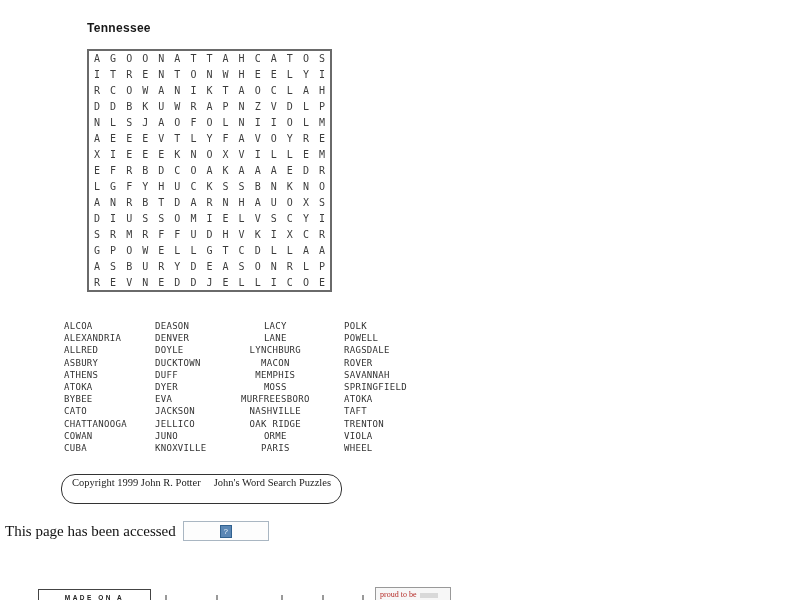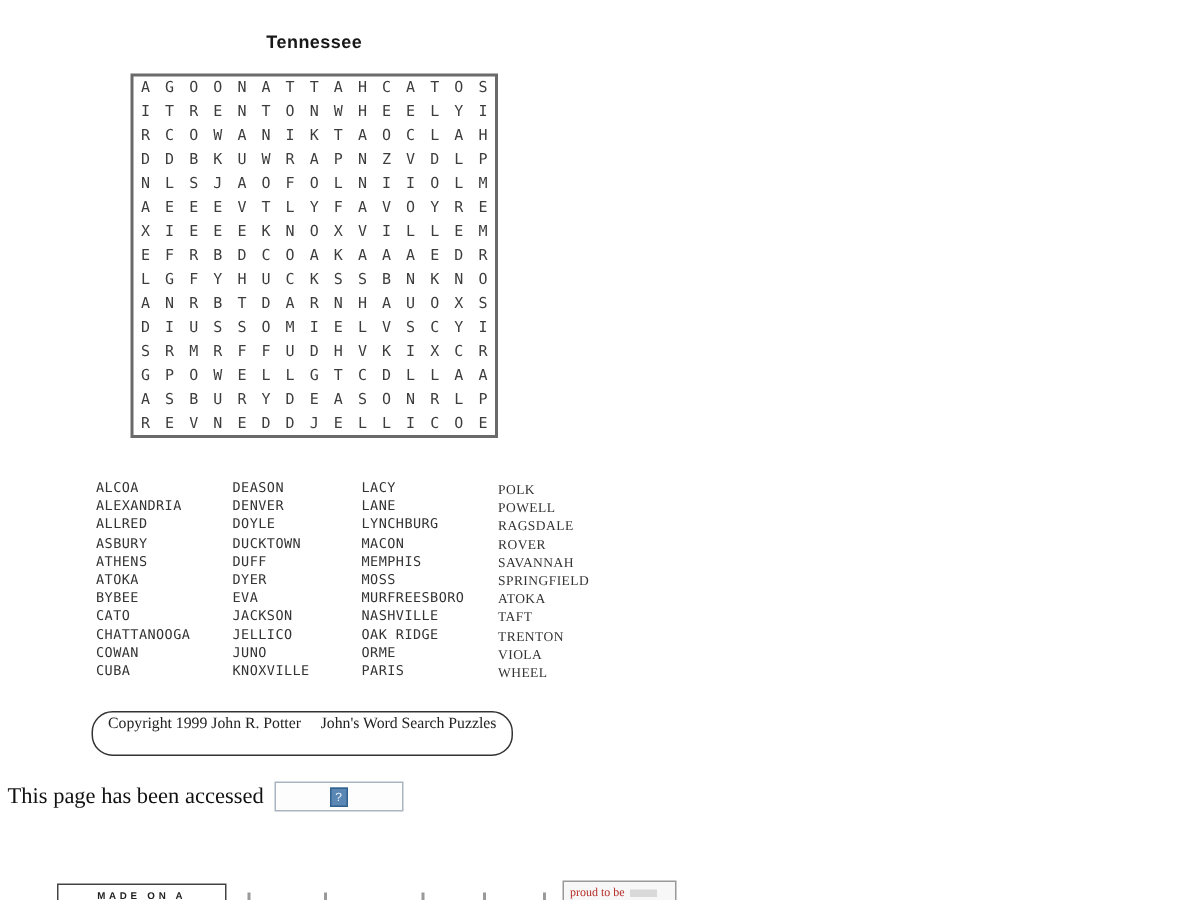--- a/index.html
+++ b/index.html
@@ -5,41 +5,41 @@
   html,body { margin:0; padding:0; }
   body {
     width:800px; height:600px; overflow:hidden; position:relative;
     background:#ffffff;
     font-family:"Liberation Serif", serif;
   }
 
   
   .title {
     position:absolute; left:87px; top:21px; width:245px;
-    text-align:center; font-family:"Liberation Sans", sans-serif;
+    font-family:"Liberation Sans", sans-serif;
     font-weight:bold; font-size:12px; color:#181818; letter-spacing:0.3px;
   }
 
   
   .grid {
     position:absolute; left:87px; top:49px; width:241px; height:239px;
     border:2px solid #6a6a6a; background:#fff;
     display:grid; grid-template-columns:repeat(15,1fr); grid-template-rows:repeat(15,1fr);
     font-family:"DejaVu Sans Mono", monospace; font-size:10px; color:#3d3d3d;
   }
   .grid span { display:flex; align-items:center; justify-content:center; }
 
   
   .word-col {
     position:absolute; top:304px; margin:16px; padding:0; list-style:none;
     font-family:"DejaVu Sans Mono", monospace; font-size:9px;
     color:#333; line-height:12.2px; letter-spacing:0.3px; white-space:pre;
   }
   #wc1 { left:48px; }  #wc2 { left:139px; }
-  #wc3 { left:225px; } #wc4 { left:316px;font-family:Liberation Serif, serif; }
+  #wc3 { left:225px;text-align:center; } #wc4 { left:328px; }
 
   
   .copyright {
     position:absolute; left:61px; top:474px; width:281px; height:30px;
     border:1px solid #333; border-radius:14px; box-sizing:border-box;
     text-align:center; font-size:10.5px; color:#222; padding-top:2px;
     background:#fff;
   }
   .copyright div { white-space:pre; line-height:12.5px; }
 

